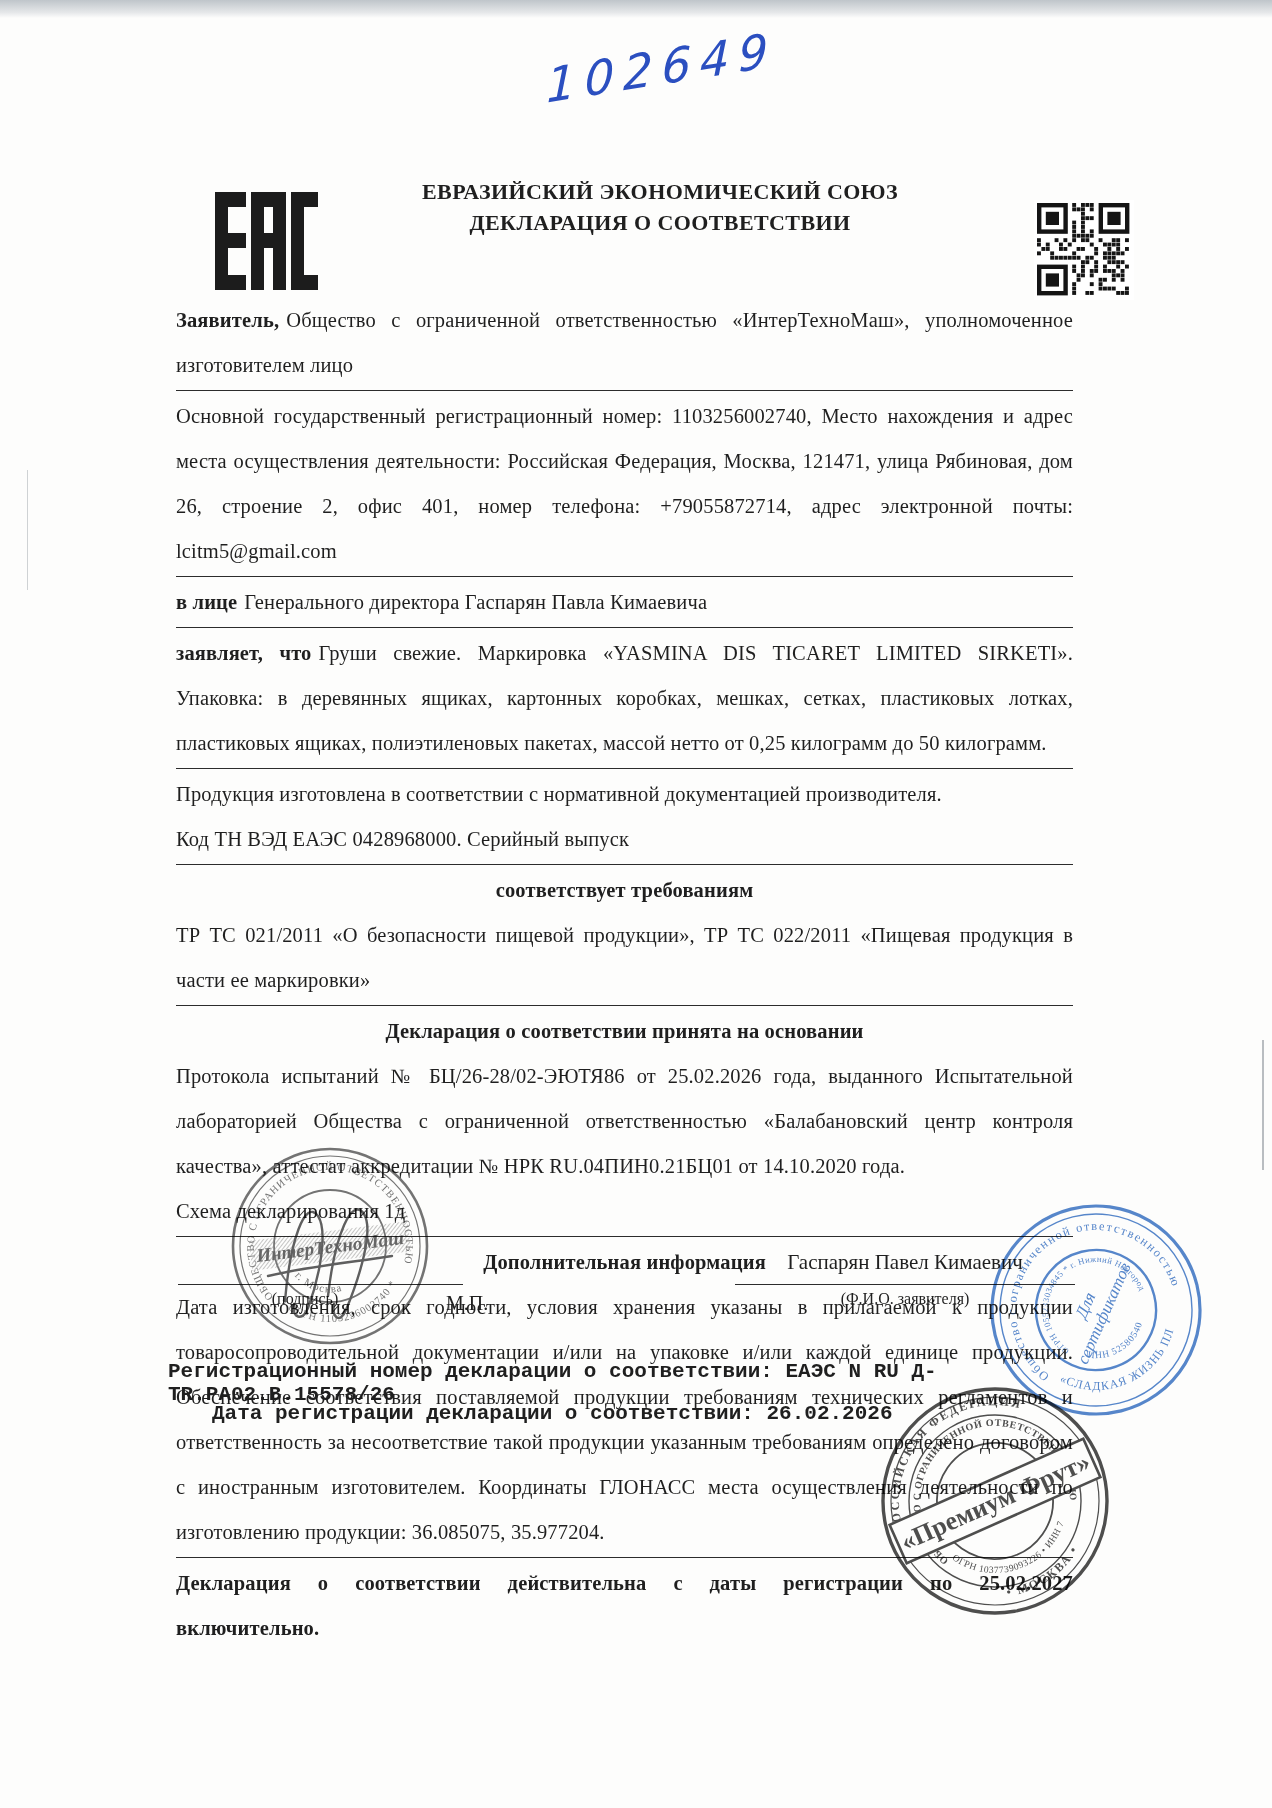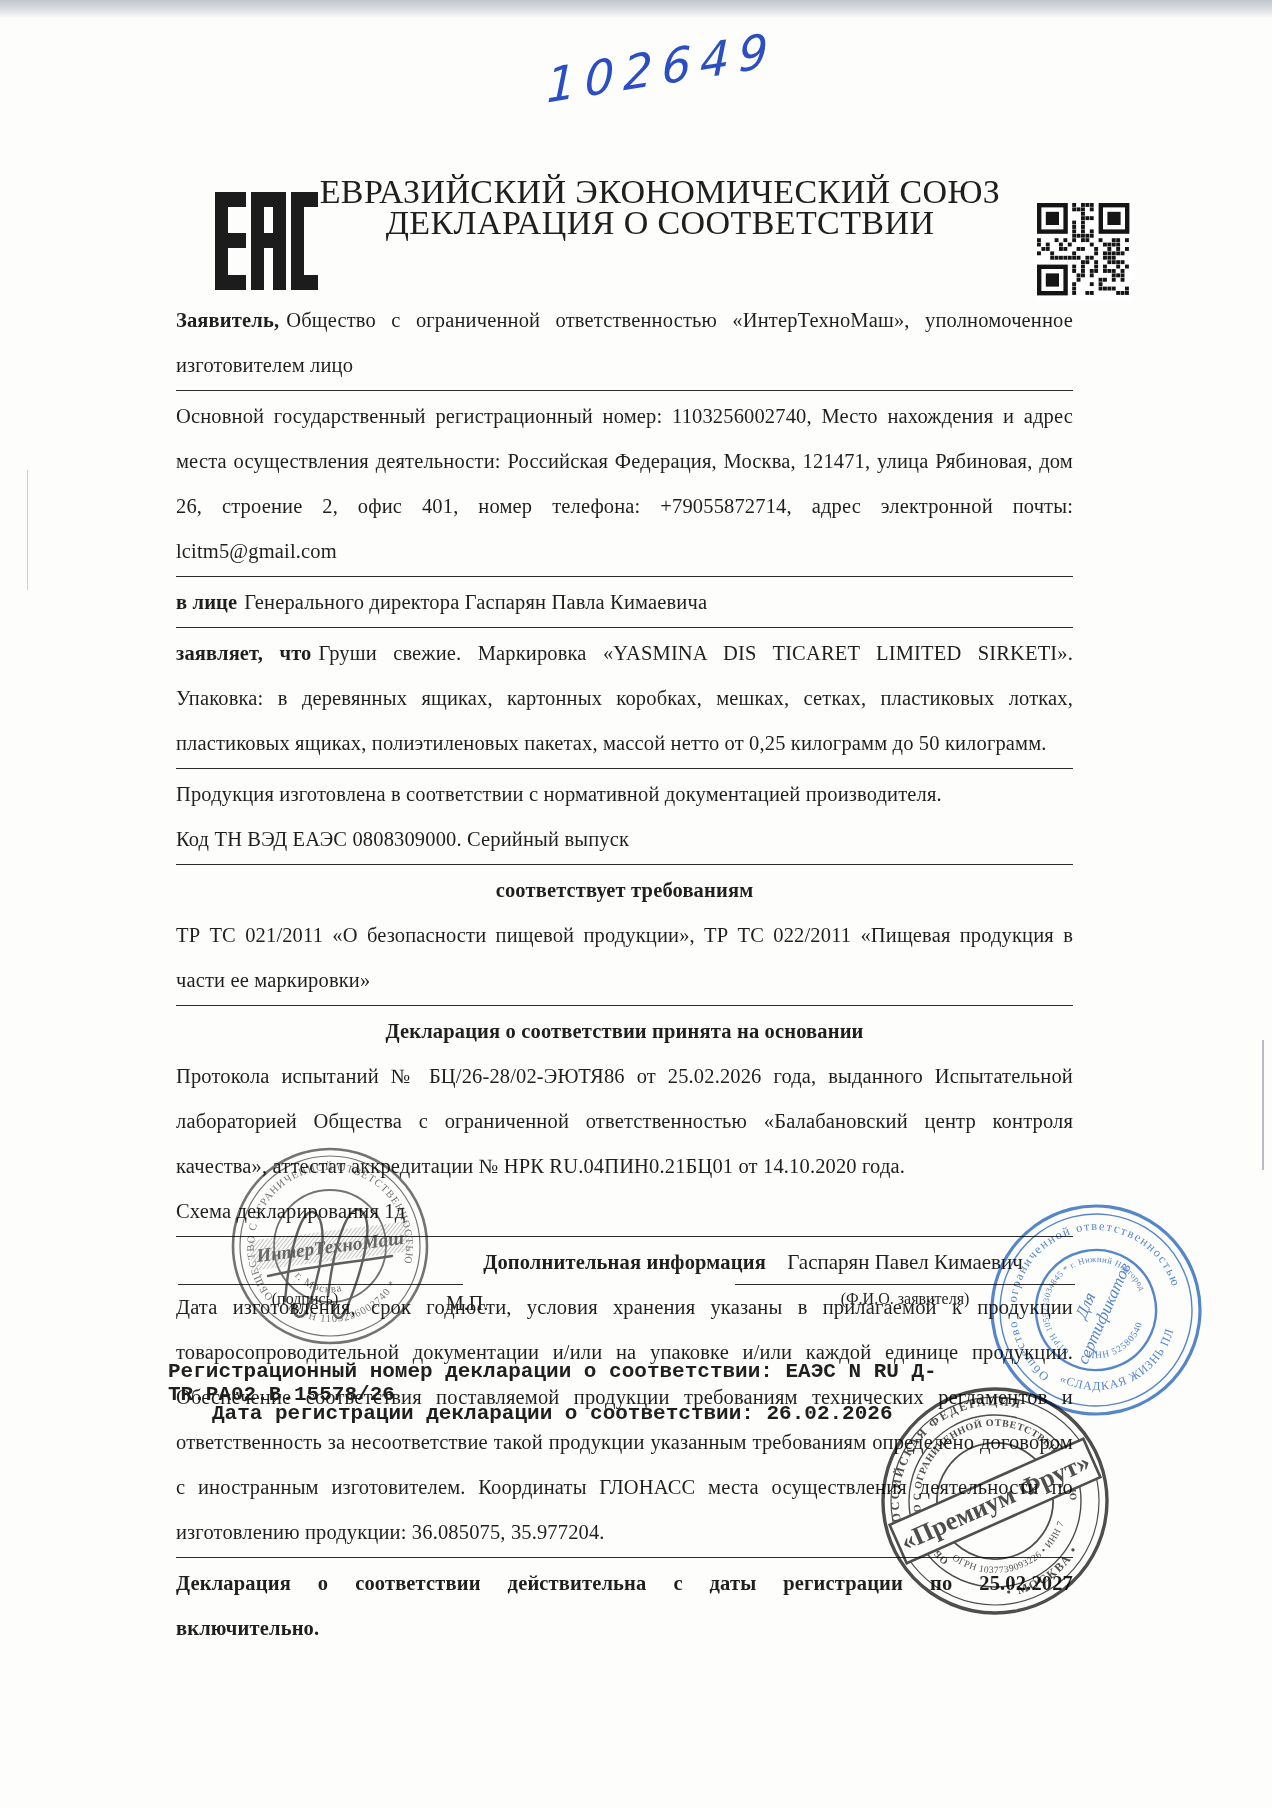--- a/index.html
+++ b/index.html
@@ -9,21 +9,21 @@
             background:linear-gradient(#bfc5ca,#e6e8ea 70%,#fdfdfc);}
   .scan-right{position:absolute;left:1262px;top:1040px;width:2px;height:130px;background:#b9bdc1;}
   .scan-left{position:absolute;left:27px;top:470px;width:1px;height:120px;background:#cfd2d4;}
 
   .handwritten{position:absolute;left:545px;top:40px;font-family:"DejaVu Sans",sans-serif;
                font-style:italic;font-size:47px;color:#2b4fc0;letter-spacing:9px;
                transform:rotate(-9deg) skewX(-10deg);font-weight:400;}
 
   .eac-logo{position:absolute;left:215px;top:192px;}
   .title{position:absolute;left:310px;top:176px;width:700px;text-align:center;
-         font-weight:normal;font-size:34px;line-height:31px;letter-spacing:0.4px;}
+         font-weight:bold;font-size:22px;line-height:31px;letter-spacing:0.4px;}
   .qr{position:absolute;left:1034px;top:200px;}
 
   .doc{position:absolute;left:176px;top:298px;width:897px;font-size:20.5px;line-height:45px;}
   .p{margin:0;text-align:justify;letter-spacing:0.15px;}
   .p b{margin-right:7px;}
   .hdr{font-weight:bold;text-align:center;}
   .wide{font-weight:bold;word-spacing:0.55em;}
   .rule{border-top:1.6px solid #2c2c2c;margin:2px 0 3px 0;height:0;}
 
   .sigline{position:absolute;border-top:1.6px solid #2c2c2c;height:0;}
@@ -215,21 +215,21 @@
   <div class="doc">
     <p class="p"><b>Заявитель,</b><span>Общество с ограниченной ответственностью «ИнтерТехноМаш», уполномоченное изготовителем лицо</span></p>
     <div class="rule"></div>
     <p class="p"><span>Основной государственный регистрационный номер: 1103256002740, Место нахождения и адрес места осуществления деятельности: Российская Федерация, Москва, 121471, улица Рябиновая, дом 26, строение 2, офис 401, номер телефона: +79055872714, адрес электронной почты: lcitm5@gmail.com</span></p>
     <div class="rule"></div>
     <p class="p"><b>в лице</b><span>Генерального директора Гаспарян Павла Кимаевича</span></p>
     <div class="rule"></div>
     <p class="p"><b>заявляет, что</b><span>Груши свежие. Маркировка «YASMINA DIS TICARET LIMITED SIRKETI». Упаковка: в деревянных ящиках, картонных коробках, мешках, сетках, пластиковых лотках, пластиковых ящиках, полиэтиленовых пакетах, массой нетто от 0,25 килограмм до 50 килограмм.</span></p>
     <div class="rule"></div>
     <p class="p"><span>Продукция изготовлена в соответствии с нормативной документацией производителя.</span></p>
-    <p class="p"><span>Код ТН ВЭД ЕАЭС 0808309000. Серийный выпуск</span></p>
+    <p class="p"><span>Код ТН ВЭД ЕАЭС 0428968000. Серийный выпуск</span></p>
     <div class="rule"></div>
     <p class="p hdr">соответствует требованиям</p>
     <p class="p"><span>ТР ТС 021/2011 «О безопасности пищевой продукции»,  ТР ТС 022/2011 «Пищевая продукция в части ее маркировки»</span></p>
     <div class="rule"></div>
     <p class="p hdr">Декларация о соответствии принята на основании</p>
     <p class="p"><span>Протокола испытаний № БЦ/26-28/02-ЭЮТЯ86 от 25.02.2026 года, выданного Испытательной лабораторией Общества с ограниченной ответственностью «Балабановский центр контроля качества», аттестат аккредитации № НРК RU.04ПИН0.21БЦ01 от 14.10.2020 года.</span></p>
     <p class="p"><span>Схема декларирования 1д</span></p>
     <div class="rule"></div>
     <p class="p hdr">Дополнительная информация</p>
     <p class="p"><span>Дата изготовления, срок годности, условия хранения указаны в прилагаемой к продукции товаросопроводительной документации и/или на упаковке и/или каждой единице продукции. Обеспечение соответствия поставляемой продукции требованиям технических регламентов и ответственность за несоответствие такой продукции указанным требованиям определено договором с иностранным изготовителем. Координаты ГЛОНАСС места осуществления деятельности по изготовлению продукции: 36.085075, 35.977204.</span></p>

